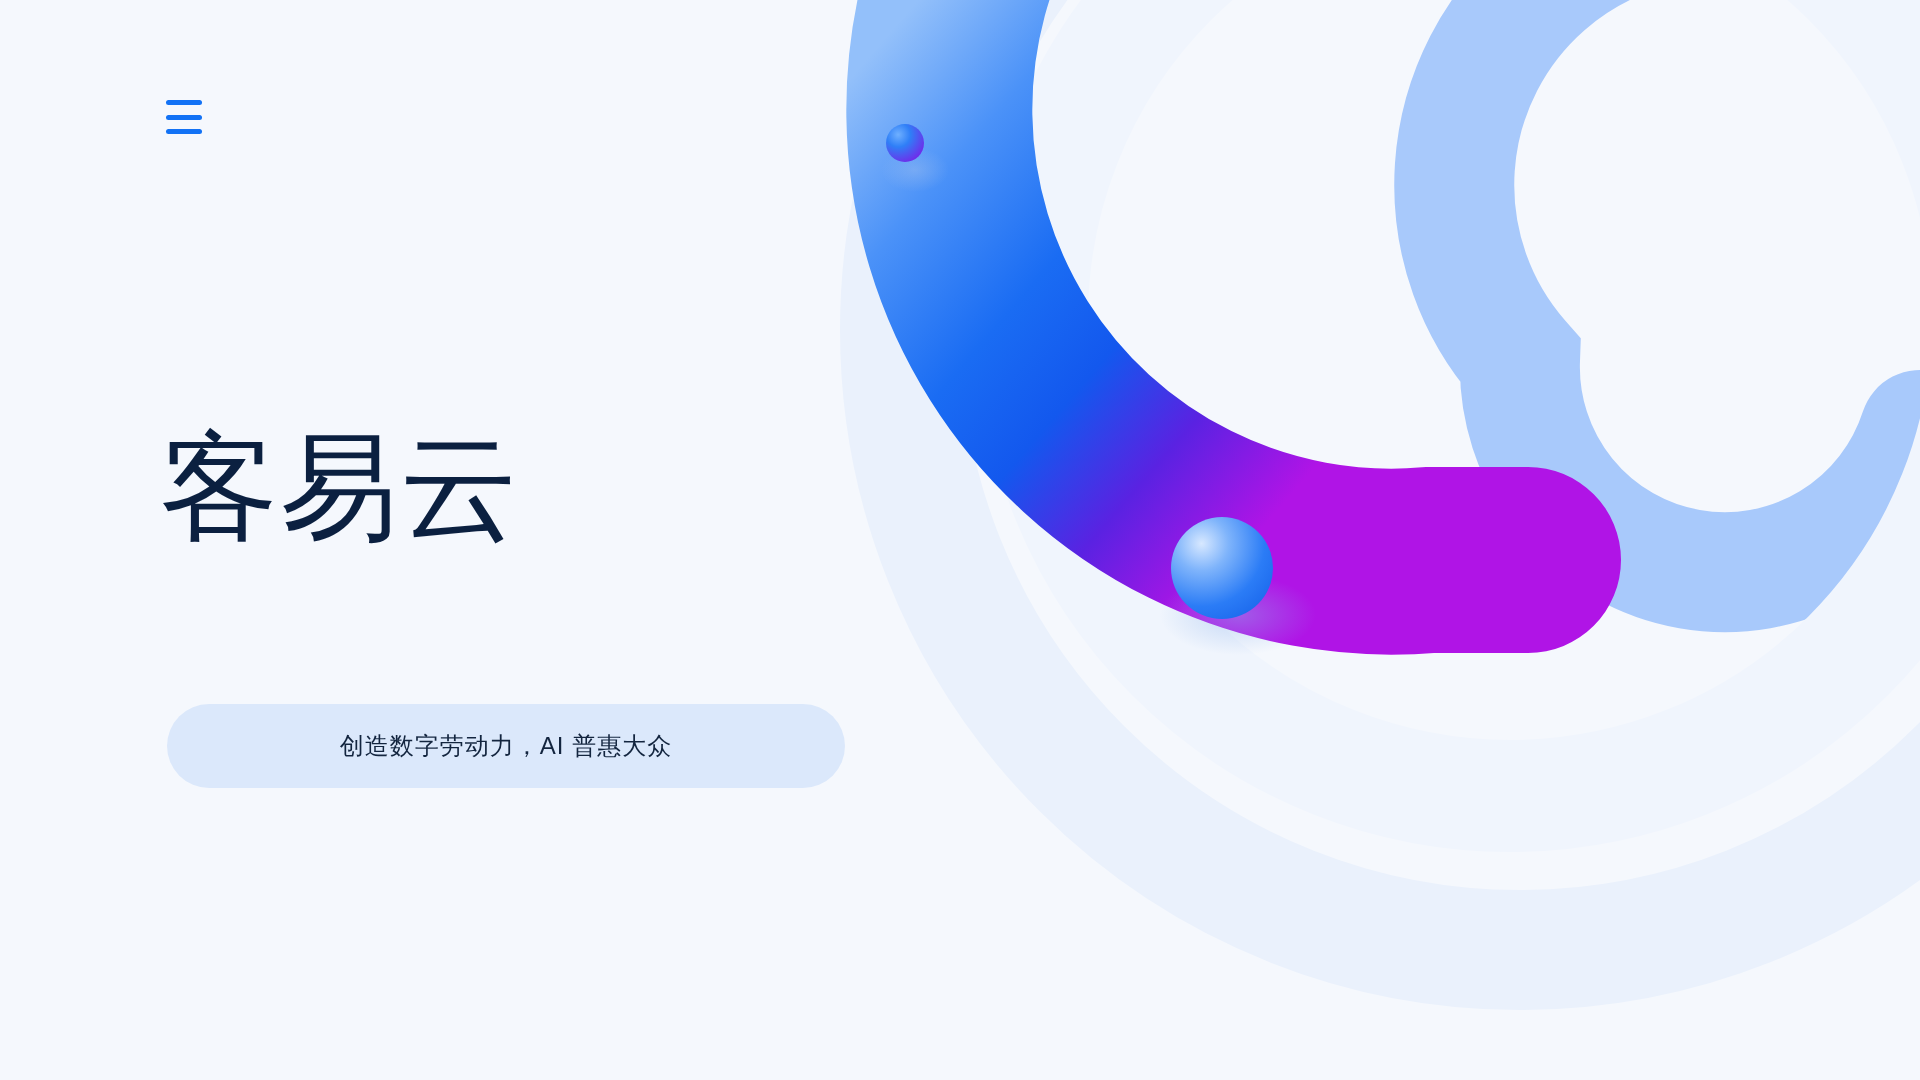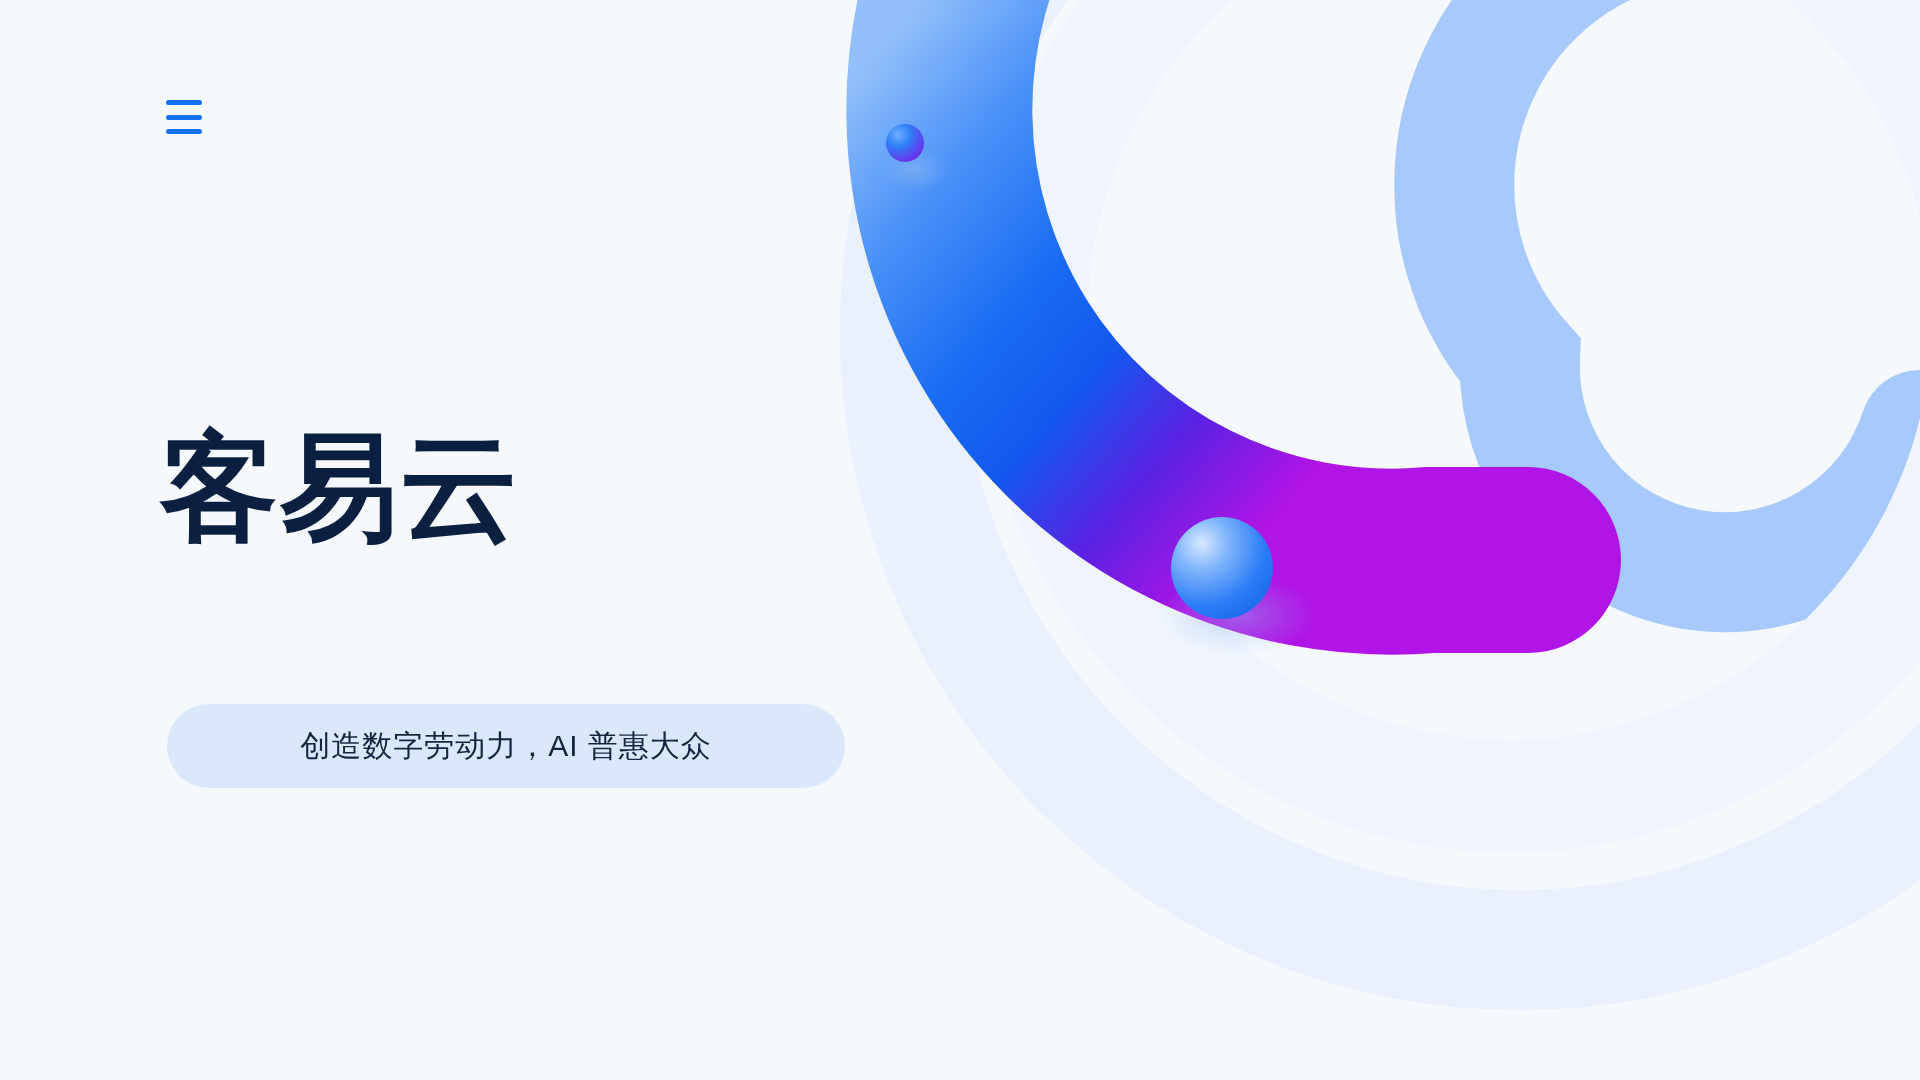--- a/index.html
+++ b/index.html
@@ -44,42 +44,42 @@
     background:#1272f5;
   }
 
   
   #headline{
     position:absolute;
     left:160px; top:258px;
     width:980px;
     color:#0b2040;
     font-size:118px;
-    font-weight:700;
+    font-weight:400;
     line-height:1.30;
     letter-spacing:2px;
     white-space:pre-line;
     font-family:"Liberation Sans","DejaVu Sans",sans-serif;
   }
   #headline .line{ display:block; }
 
   
   #subtitle-pill{
     position:absolute;
     left:167px; top:704px;
     width:678px; height:84px;
     background:#dbe8fb;
     border-radius:42px;
     display:flex;
     align-items:center;
     justify-content:center;
   }
   #subtitle-pill .pill-text{
     color:#13253f;
-    font-size:30px;
+    font-size:24px;
     font-weight:400;
     letter-spacing:1px;
     font-family:"Liberation Sans","DejaVu Sans",sans-serif;
     white-space:nowrap;
   }
 </style>
 </head>
 <body>
 
 <div id="stage">

